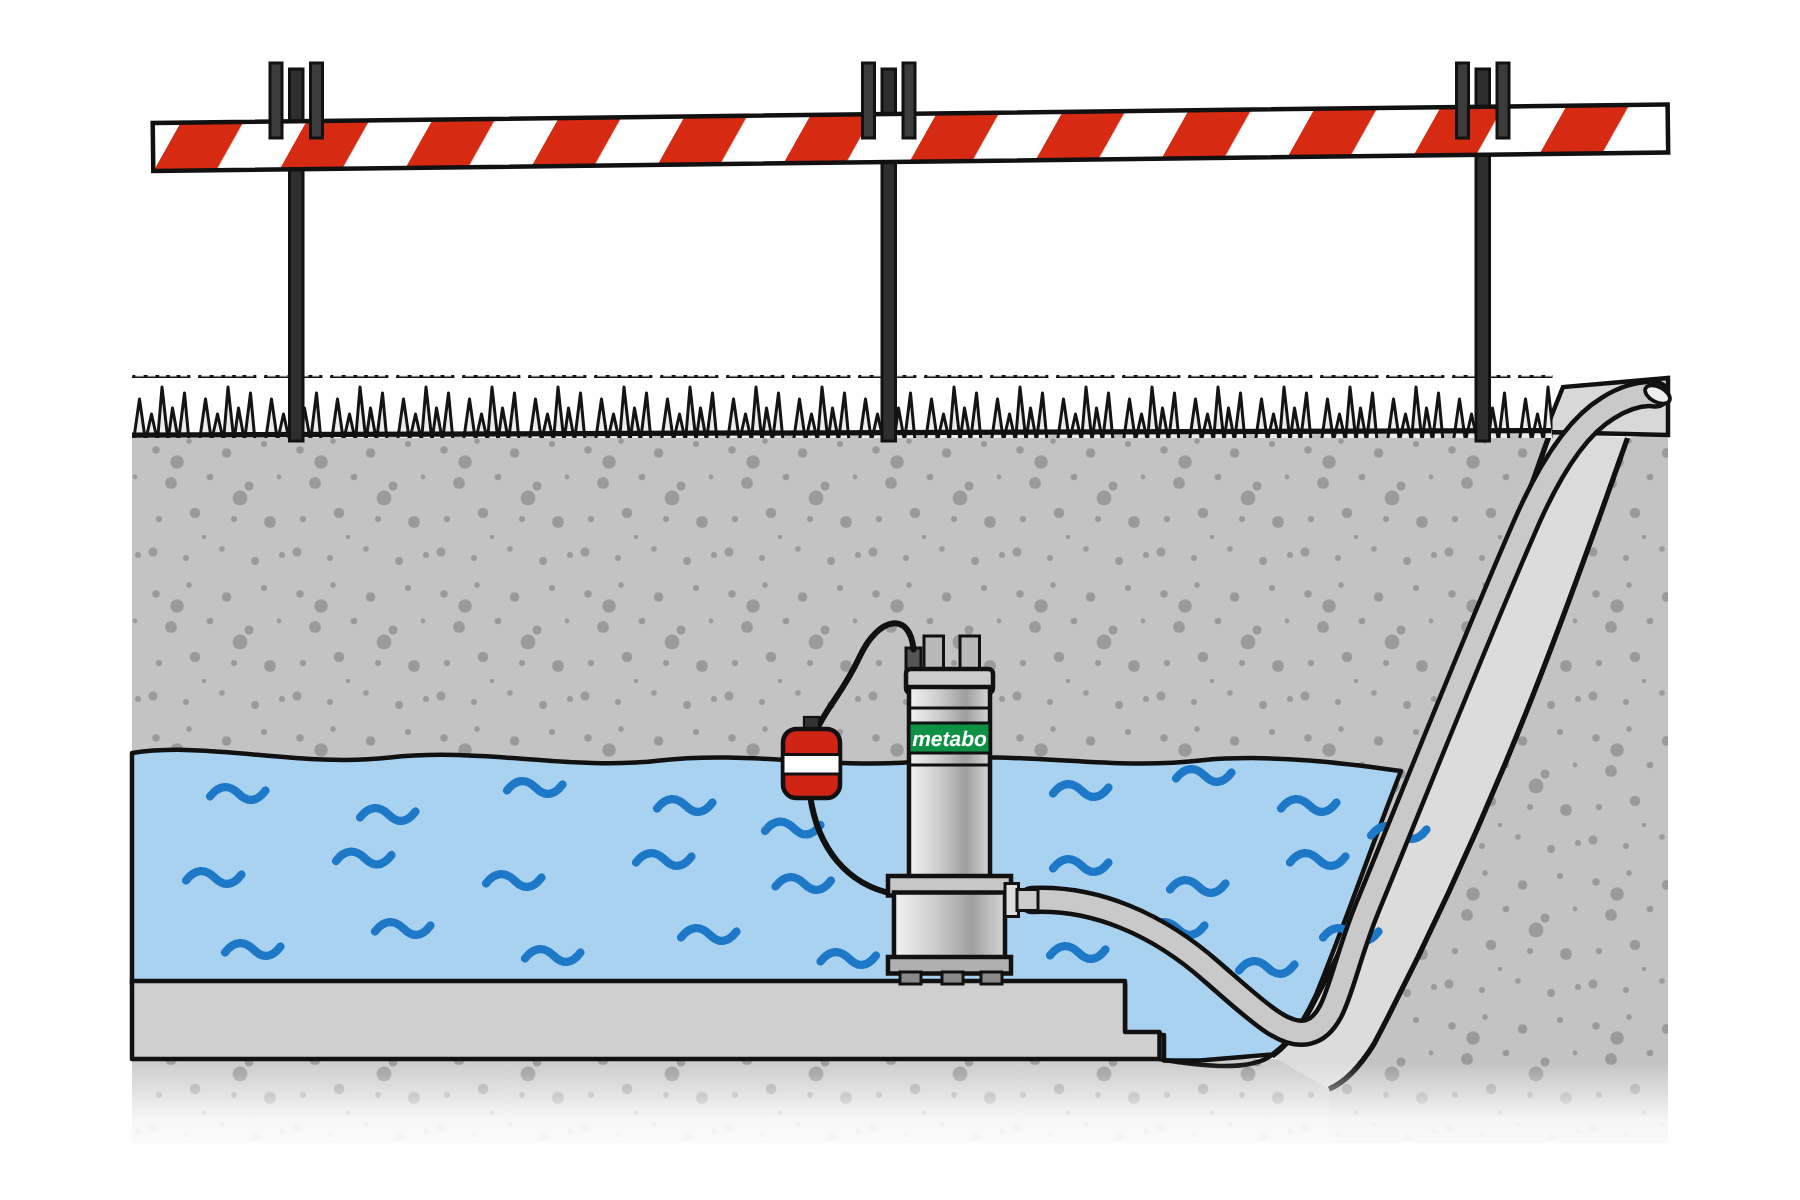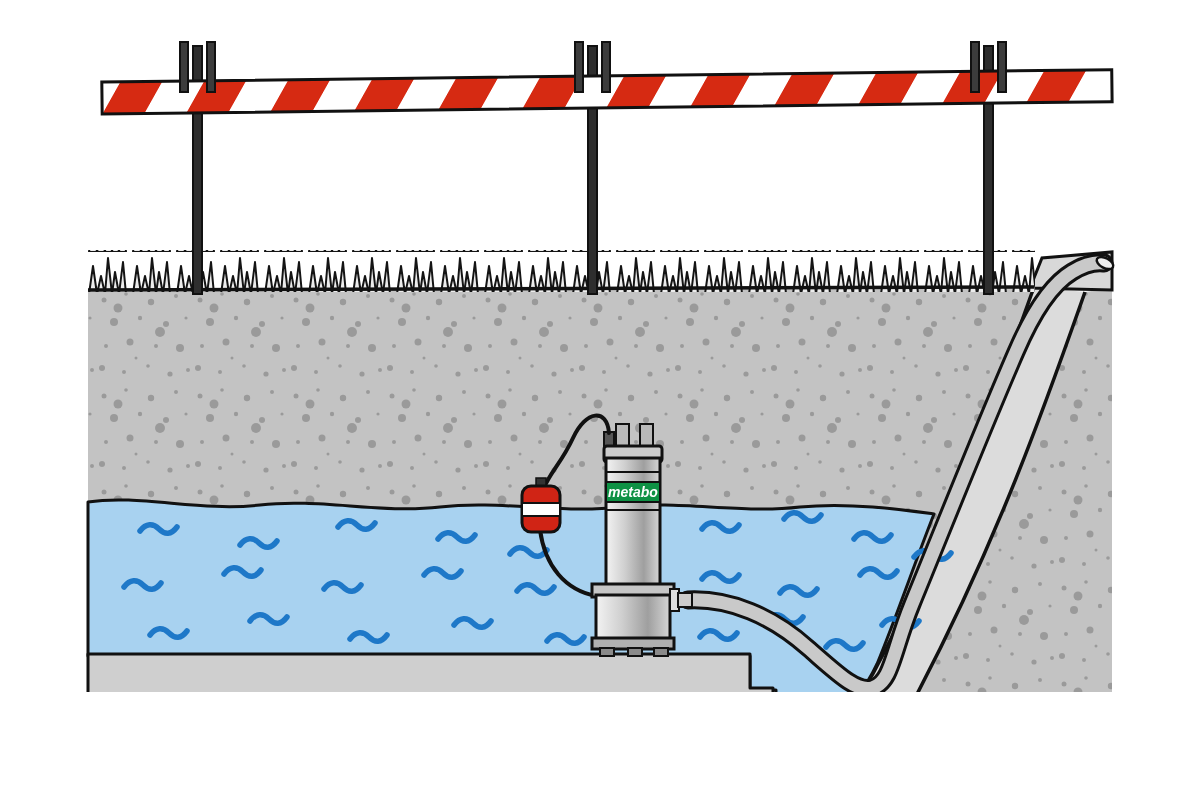--- a/index.html
+++ b/index.html
@@ -1,17 +1,17 @@
 <!DOCTYPE html>
 <html><head>
 <meta charset="utf-8">
 <style>
   html,body{margin:0;padding:0;background:#ffffff;}
   .canvas{
-    position:relative;width:1200px;height:692px;background:#7dd3fc;overflow:hidden;
+    position:relative;width:1200px;height:800px;background:#7dd3fc;overflow:hidden;
     font-family:"Liberation Sans", sans-serif;
   }
   svg{display:block;}
   text.brand{
     font-family:"Liberation Sans", sans-serif;
     font-weight:bold;font-style:italic;font-size:14px;fill:#ffffff;
   }
 </style>
 </head>
 <body>

